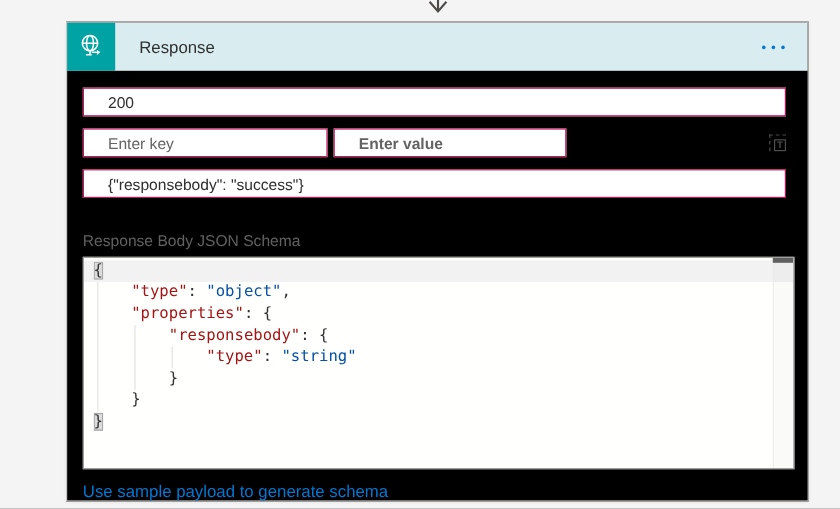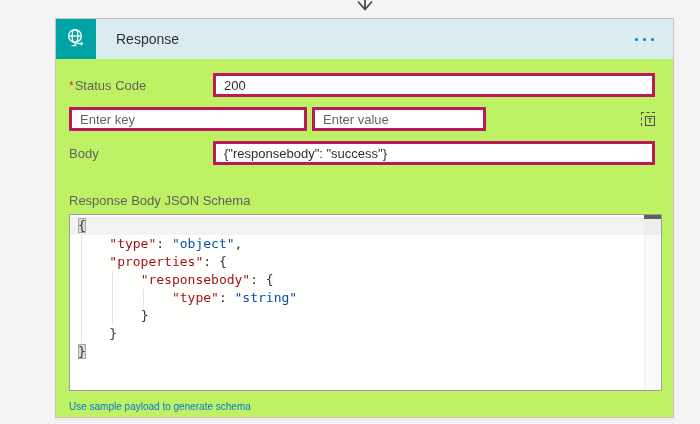--- a/index.html
+++ b/index.html
@@ -8,43 +8,43 @@
     position:relative;
     background:#f5f4f4;
     font-family:"Liberation Sans", sans-serif;
     overflow:hidden;
   }
 
   .flow-arrow { position:absolute; left:356px; top:-2px; }
 
   .card {
     position:absolute; left:55px; top:18px; width:619px; height:400px;
-    background:#bef264; border:1px solid #c8c6c4;
+    background:#000000; border:1px solid #c8c6c4;
     box-shadow:0 1px 3px rgba(0,0,0,.06);
   }
 
   .card-header { height:40px; background:#d9edf0; display:flex; align-items:center; cursor:pointer; }
   .icon-box { width:40px; height:40px; background:#00a3a4; flex:none; display:flex; align-items:center; justify-content:center; }
   .card-title { margin-left:20px; font-size:14px; color:#30302f; }
   .menu-btn { margin-left:auto; margin-right:14px; display:flex; gap:5px; padding:5px; cursor:pointer; }
   .menu-btn .dot { width:3px; height:3px; border-radius:50%; background:#0078d4; }
 
   .card-body { padding:14px 18px 0 13px; }
   .field-row { display:flex; align-items:center; margin-bottom:10px; }
   .field-label { width:144px; flex:none; font-size:13px; color:#616161; }
   .req { color:#d13438; margin-right:1px; font-size:12px; }
   .text-input {
-    height:24px; border:3px solid #be185d; background:#fff;
-    padding:0 8px; font-size:13px; color:#2e2e2e;
+    height:24px; border:1px solid #be185d; background:#fff;
+    padding:0 20px; font-size:13px; color:#2e2e2e;
     font-family:"Liberation Sans", sans-serif; outline:none;
   }
   .text-input::placeholder { color:#636363; opacity:1; }
   .flex1 { flex:1; }
-  .key-input { width:238px; margin-right:5px; }
-  .value-input { width:174px; }
+  .key-input { width:204px; margin-right:5px; }
+  .value-input { width:194px;font-weight:bold; }
 
   .text-mode-btn {
     margin-left:auto; width:14px; height:14px; position:relative; cursor:pointer;
     border-top:1px dashed #4d4d4d; border-left:1px dashed #4d4d4d;
   }
   .text-mode-btn .inner {
     position:absolute; right:0; bottom:0; width:10px; height:10px;
     border:1px solid #4d4d4d; font-size:8px; line-height:8px; text-align:center; color:#4d4d4d;
     font-weight:bold;
   }
@@ -67,21 +67,21 @@
 
   .guide { position:absolute; width:1px; background:#e3e3e3; }
   .g0 { left:11px; top:20px;  height:108px; }
   .g1 { left:42px; top:56px;  height:54px; }
   .g2 { left:73px; top:74px;  height:18px; }
 
   .vtrack { position:absolute; top:0; right:0; width:17px; height:100%;
             background:rgba(0,0,0,0.02); border-left:1px solid #ededed; }
   .vthumb { position:absolute; top:0; right:0; width:17px; height:4px; background:#5f5f5f; cursor:pointer; }
 
-  .sample-link { margin-top:10px; display:inline-block; font-size:10px; color:#0078d4; cursor:pointer; }
+  .sample-link { margin-top:10px; display:inline-block; font-size:14px; color:#0078d4; cursor:pointer; }
 </style>
 </head>
 <body>
 
 <svg class="flow-arrow" width="18" height="19" viewBox="0 0 18 19">
   <path d="M9 -2 V10 M2 3.5 L9 11.5 L16 3.5" fill="none" stroke="#4e4c4a" stroke-width="1.8"></path>
 </svg>
 
 <div class="card">
 
@@ -102,34 +102,32 @@
     <div class="menu-btn">
       <div class="dot"></div>
       <div class="dot"></div>
       <div class="dot"></div>
     </div>
   </div>
 
   <div class="card-body">
 
     <div class="field-row">
-      <div class="field-label"><span class="req">*</span><span>Status Code</span></div>
       <input class="text-input flex1" type="text" value="200" style="">
     </div>
 
     <div class="field-row">
       <input class="text-input key-input" type="text" placeholder="Enter key" style="">
       <input class="text-input value-input" type="text" placeholder="Enter value" style="">
       <div class="text-mode-btn">
         <div class="inner"></div>
       </div>
     </div>
 
     <div class="field-row">
-      <div class="field-label">Body</div>
       <input class="text-input flex1" type="text" value="{&quot;responsebody&quot;: &quot;success&quot;}" style="">
     </div>
 
     <div class="schema-label">Response Body JSON Schema</div>
 
     <div class="editor">
       <div class="guide g0"></div>
       <div class="guide g1"></div>
       <div class="guide g2"></div>
       <div class="lines">

